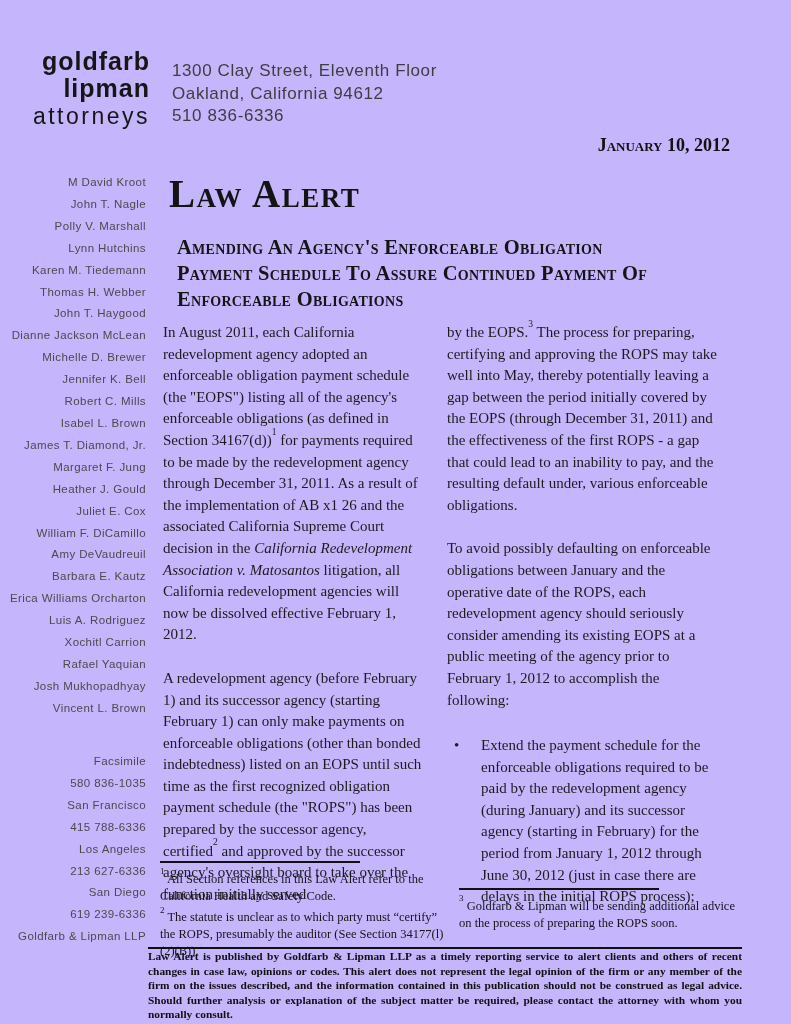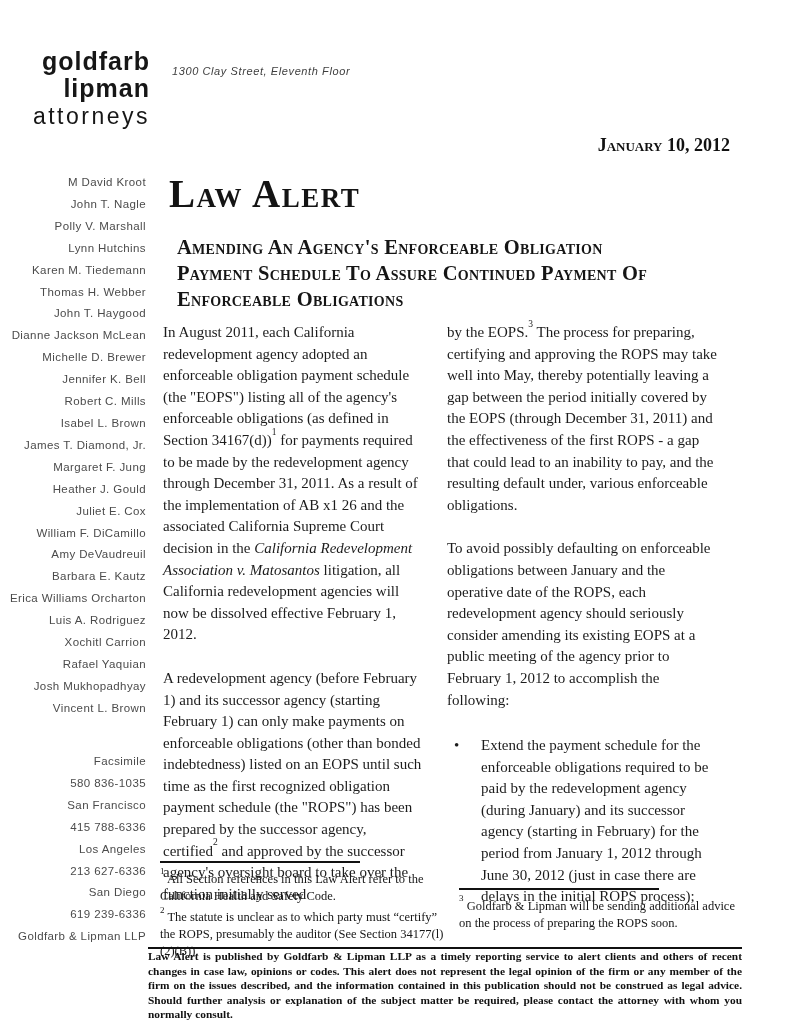--- a/index.html
+++ b/index.html
@@ -1,41 +1,41 @@
 <!DOCTYPE html>
 <html><head>
 <meta charset="utf-8">
 <style>
   html,body { margin:0; padding:0; background:#e8e8e8; }
   .page {
     position:relative;
     width:791px; height:1024px;
     margin:0 auto;
-    background:#ffffff;
+    background:#c4b5fd;
     font-family:"Liberation Serif", serif;
     color:#1b1b1b;
     overflow:hidden;
   }
   
   .logo {
     position:absolute; top:48px; left:0; width:150px;
     text-align:right;
     font-family:"Liberation Sans", sans-serif;
     color:#161616;
   }
   .logo-line1, .logo-line2 {
     font-size:25px; font-weight:600; letter-spacing:1px; line-height:27px;
   }
   .logo-line3 {
     font-size:23px; font-weight:400; letter-spacing:2.5px; line-height:29px;
   }
   .address {
     position:absolute; top:60px; left:172px;
     font-family:"Liberation Sans", sans-serif;
-    font-size:11px; letter-spacing:0.6px; color:#3e3e3e;font-style:italic;
+    font-size:17px; letter-spacing:0.6px; color:#3e3e3e;
   }
   .address .addr-line { line-height:22.5px; }
   
   .attorneys, .contacts {
     position:absolute; left:0; width:146px;
     text-align:right;
     font-family:"Liberation Sans", sans-serif;
     font-size:11.5px; letter-spacing:0.4px; color:#4b4b4b;
   }
   .attorneys { top:172px; }
@@ -92,20 +92,22 @@
 
   <div class="logo">
     <div class="logo-line1">goldfarb</div>
     <div class="logo-line2">lipman</div>
     <div class="logo-line3">attorneys</div>
   </div>
 
   <div class="address">
 
   <div class="addr-line">1300 Clay Street, Eleventh Floor</div>
+      <div class="addr-line">Oakland, California  94612</div>
+      <div class="addr-line">510 836-6336</div>
     </div>
 
   <div class="attorneys">
 
   <div class="side-line">M David Kroot</div>
       <div class="side-line">John T. Nagle</div>
       <div class="side-line">Polly V. Marshall</div>
       <div class="side-line">Lynn Hutchins</div>
       <div class="side-line">Karen M. Tiedemann</div>
       <div class="side-line">Thomas H. Webber</div>

